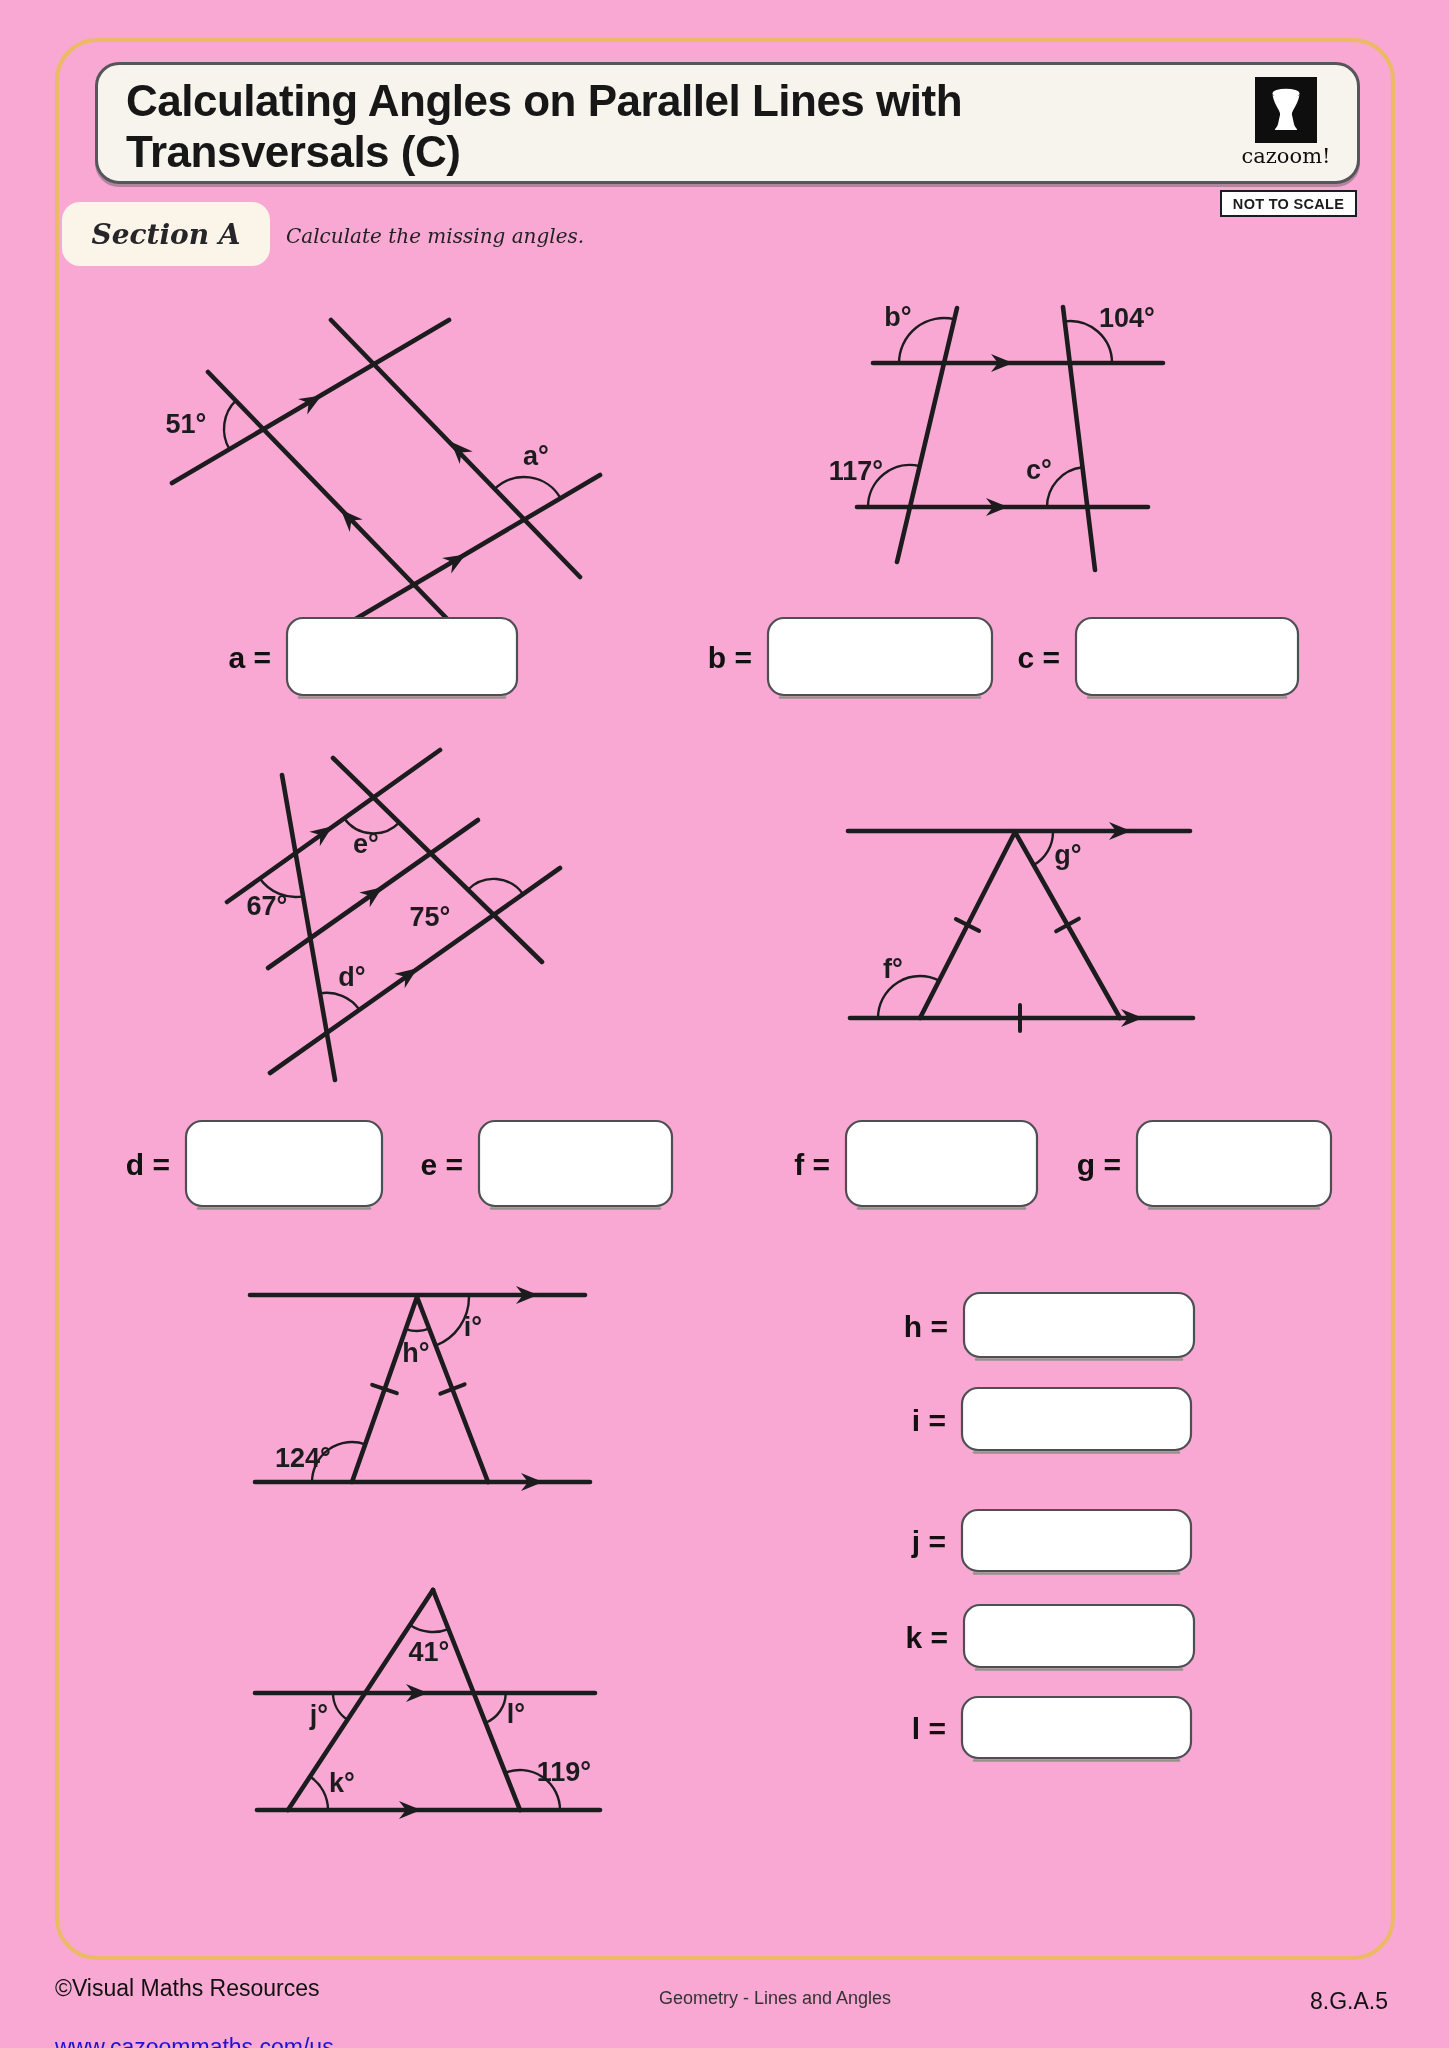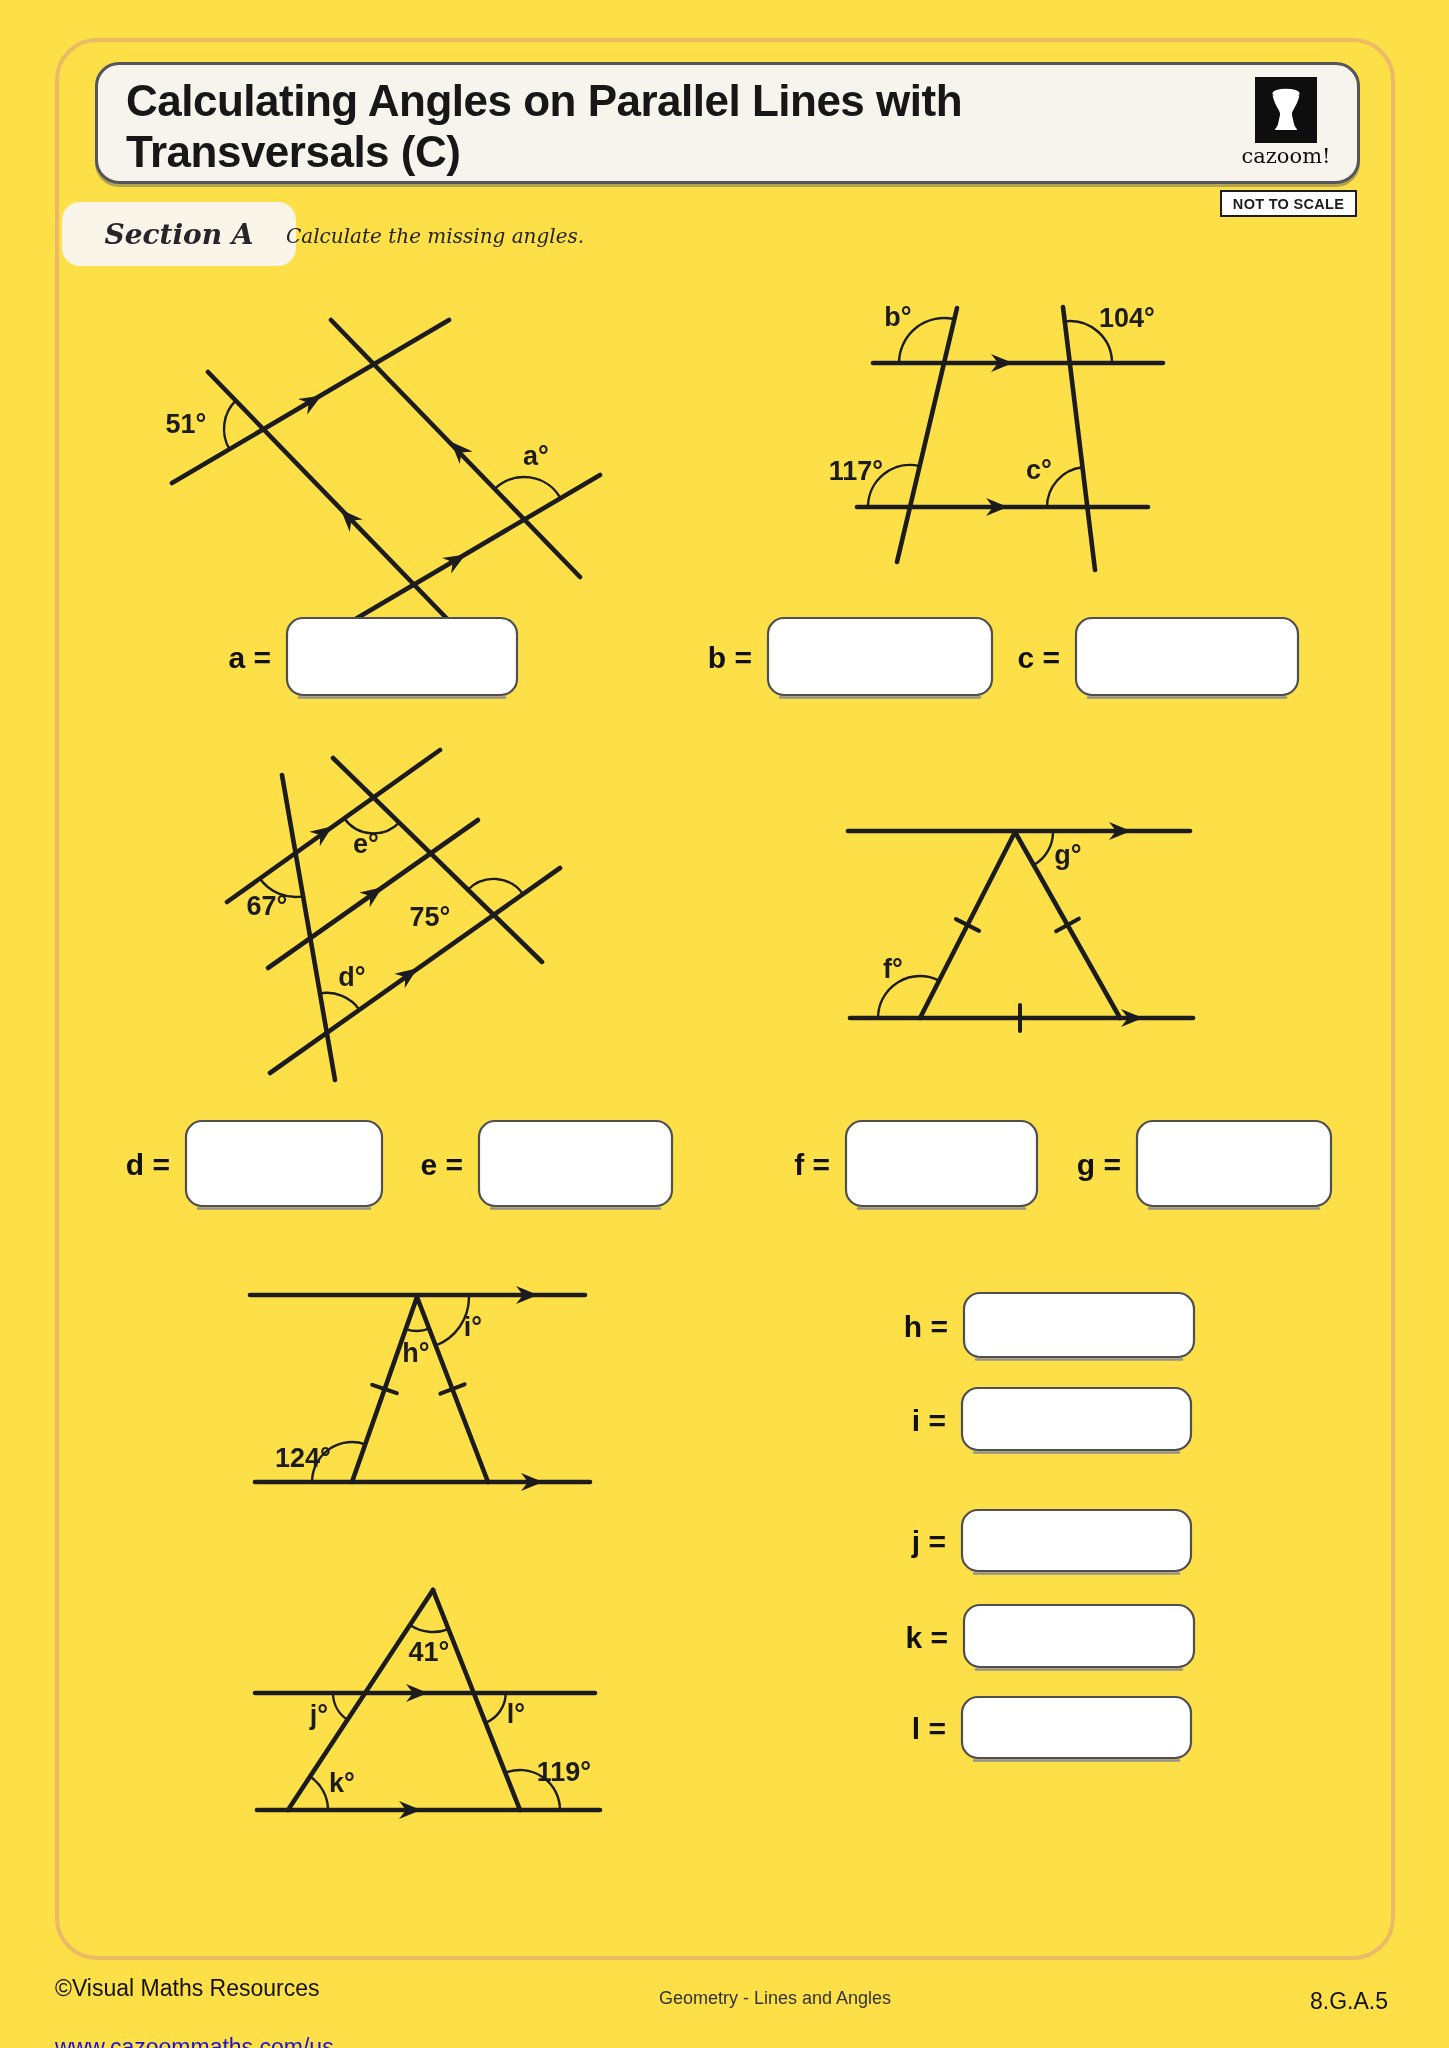--- a/index.html
+++ b/index.html
@@ -1,33 +1,33 @@
 <!DOCTYPE html>
 <html><head>
 <meta charset="utf-8">
 <style>
   html,body{margin:0;padding:0;background:#fff;}
-  .page{position:relative;width:1449px;height:2048px;background:#fde047;overflow:hidden;
+  .page{position:relative;width:1449px;height:2048px;background:#f9a8d4;overflow:hidden;
         font-family:"Liberation Sans",sans-serif;color:#1c1c1e;}
   .page-border{position:absolute;left:55px;top:38px;width:1332px;height:1914px;
         border:4px solid #ECB964;border-radius:42px;}
   .title-box{position:absolute;left:95px;top:62px;width:1265px;height:122px;
         background:#F7F4ED;border:3px solid #55565A;border-radius:24px;
         box-shadow:0 3px 0 rgba(90,90,90,.45);box-sizing:border-box;}
   .title-text{position:absolute;left:28px;top:10px;font-size:44px;line-height:51px;
         font-weight:700;letter-spacing:-.5px;color:#171718;}
   .logo{position:absolute;right:16px;top:12px;width:110px;text-align:center;}
   .logo-square{width:62px;height:66px;background:#0e0e0e;margin:0 auto;
         display:flex;align-items:center;justify-content:center;}
   .logo-text{font-family:"DejaVu Serif",serif;font-weight:400;font-size:21px;
         color:#0e0e0e;margin-top:1px;}
   .nts{position:absolute;left:1220px;top:190px;width:137px;height:27px;background:#fff;
         border:2.5px solid #1c1c1e;box-sizing:border-box;display:flex;align-items:center;
         justify-content:center;font-size:14.5px;font-weight:700;letter-spacing:.3px;}
-  .section-chip{position:absolute;left:62px;top:202px;width:234px;height:64px;
+  .section-chip{position:absolute;left:62px;top:202px;width:208px;height:64px;
         background:#FBF4E8;border-radius:18px;display:flex;align-items:center;
         justify-content:center;font-family:"DejaVu Serif",serif;font-style:italic;
         font-weight:700;font-size:28px;color:#26262a;}
   .instruction{position:absolute;left:286px;top:224px;font-family:"DejaVu Serif",serif;
         font-style:italic;font-size:20px;color:#222;}
   #dg{position:absolute;left:0;top:0;pointer-events:none;}
   .footer-copy{position:absolute;left:55px;top:1975px;font-size:23px;color:#111;}
   .footer-link{position:absolute;left:55px;top:2004px;font-size:23px;color:#1d12d6;
         text-decoration:underline;pointer-events:auto;margin-top:30px;}
   .footer-center{position:absolute;left:775px;top:1988px;transform:translateX(-50%);

